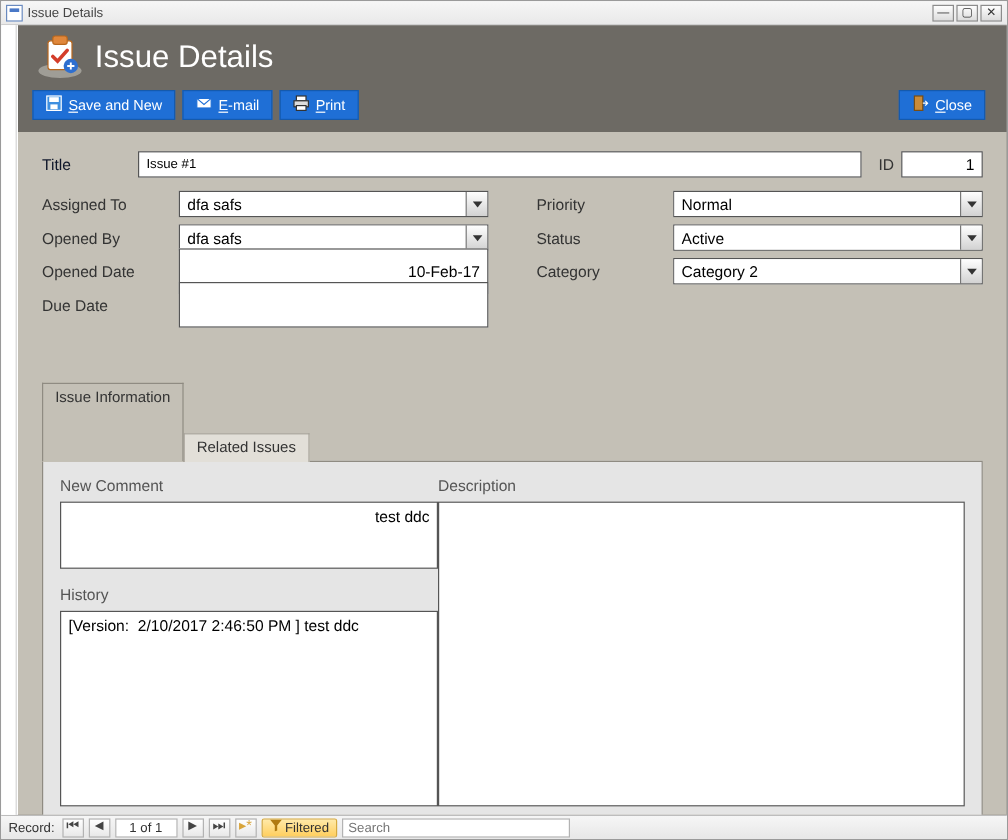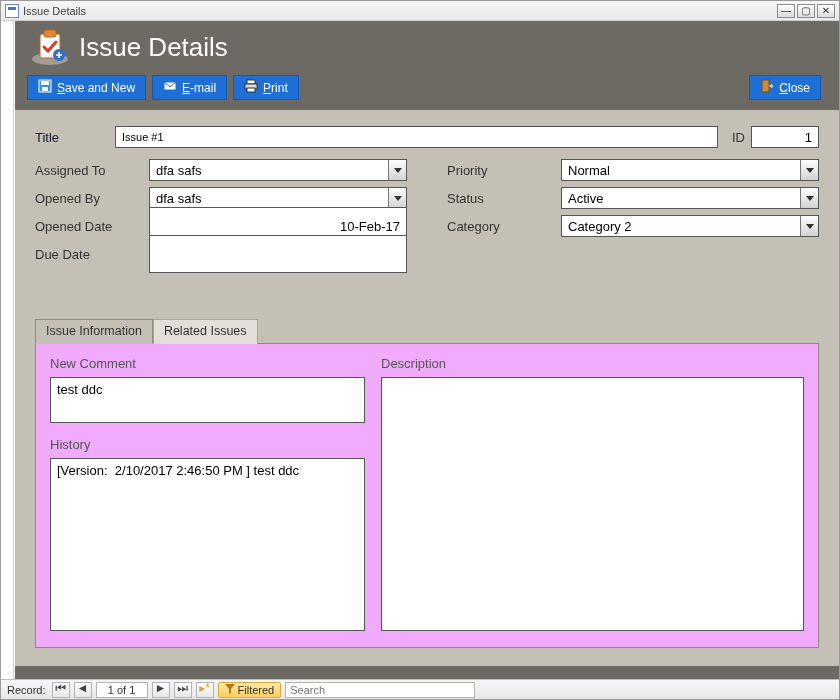--- a/index.html
+++ b/index.html
@@ -36,22 +36,22 @@
   .combo input { flex:1; border:0; padding:0 6px; font-size:13px; outline:none; }
   .combo .drop { width:18px; background:linear-gradient(#fefefe,#d2d2d2); border-left:1px solid #777; display:flex; align-items:center; justify-content:center; cursor:pointer;}
   .combo .drop::after { content:""; border-left:4px solid transparent; border-right:4px solid transparent; border-top:5px solid #333; }
   .txt { flex:1; height:38px; border:1px solid #555; background:#fff; padding:0 6px; font-size:13px; text-align:right; }
   .attach { display:flex; align-items:center; gap:2px; font-size:13px; color:#222;}
   .attach svg { width:13px; height:14px; }
   .tab-area { margin-top:48px; }
   .tabstrip { display:flex; position:relative; z-index:1;}
   .tab { background:#d7d3ca; border:1px solid #8f8b82; border-bottom:none; padding:4px 10px 5px 10px; font-size:12.5px; color:#333; margin-right:0px; position:relative; top:1px; cursor:pointer;}
   .tab.active { background:#c4c0b6; border-color:#8f8b82; border-bottom:1px solid #c4c0b6; z-index:2;}
-  .tab:not(.active){ background:#e2dfd8; border-color:#a8a49b;}
-  .tabpanel { border:1px solid #8f8b82; background:#f0abfc; padding:12px 14px 16px 14px; display:flex; gap:16px; min-height:305px; }
+  .tab:not(.active){ background:#e2dfd8; border-color:#a8a49b;margin-top:42px;}
+  .tabpanel { border:1px solid #8f8b82; background:#e5e5e5; padding:12px 14px 16px 14px; display:flex; gap:0; min-height:305px; }
   .pane-left { width:315px; display:flex; flex-direction:column; }
   .pane-right { flex:1; display:flex; flex-direction:column; }
   .plabel { font-size:13px; color:#555; margin-bottom:6px; }
   textarea { border:1px solid #555; background:#fff; resize:none; font-family:inherit; font-size:13px; padding:4px 6px; }
   .statusbar { height:20px; border-top:1px solid #bdbdbd; background:linear-gradient(#f6f6f6,#e7e7e7); display:flex; align-items:center; font-size:11px; color:#333; padding:0 6px; gap:4px;}
   .statusbar .lbl { margin-right:2px;}
   .nav-btn { width:18px; height:16px; border:1px solid #b3b3b3; background:linear-gradient(#fff,#e8e8e8); display:flex; align-items:center; justify-content:center; cursor:pointer;}
   .nav-btn span { font-size:12px; line-height:9px; color:#444; position:relative; top:-1px;}
   .rec-counter { width:52px; height:16px; border:1px solid #b3b3b3; background:#fff; font-size:11px; text-align:center; line-height:14px;}
   .filter-pill { height:16px; border:1px solid #d6aa3e; background:linear-gradient(#ffe9a8,#ffcf5e); padding:0 6px; display:flex; align-items:center; gap:3px; border-radius:2px;}
@@ -194,21 +194,21 @@
         </div>
 
         <div class="tab-area">
           <div class="tabstrip">
             <div class="tab active">Issue Information</div>
             <div class="tab">Related Issues</div>
           </div>
           <div class="tabpanel">
             <div class="pane-left">
               <div class="plabel">New Comment</div>
-              <textarea style="height: 46px;">test ddc</textarea>
+              <textarea style="height: 56px; text-align: right;">test ddc</textarea>
               <div class="plabel" style="margin-top:14px">History</div>
               <textarea style="flex: 1 1 0%;">[Version:  2/10/2017 2:46:50 PM ] test ddc</textarea>
             </div>
             <div class="pane-right">
               <div class="plabel">Description</div>
               <textarea style="flex: 1 1 0%;"></textarea>
             </div>
           </div>
         </div>
 

